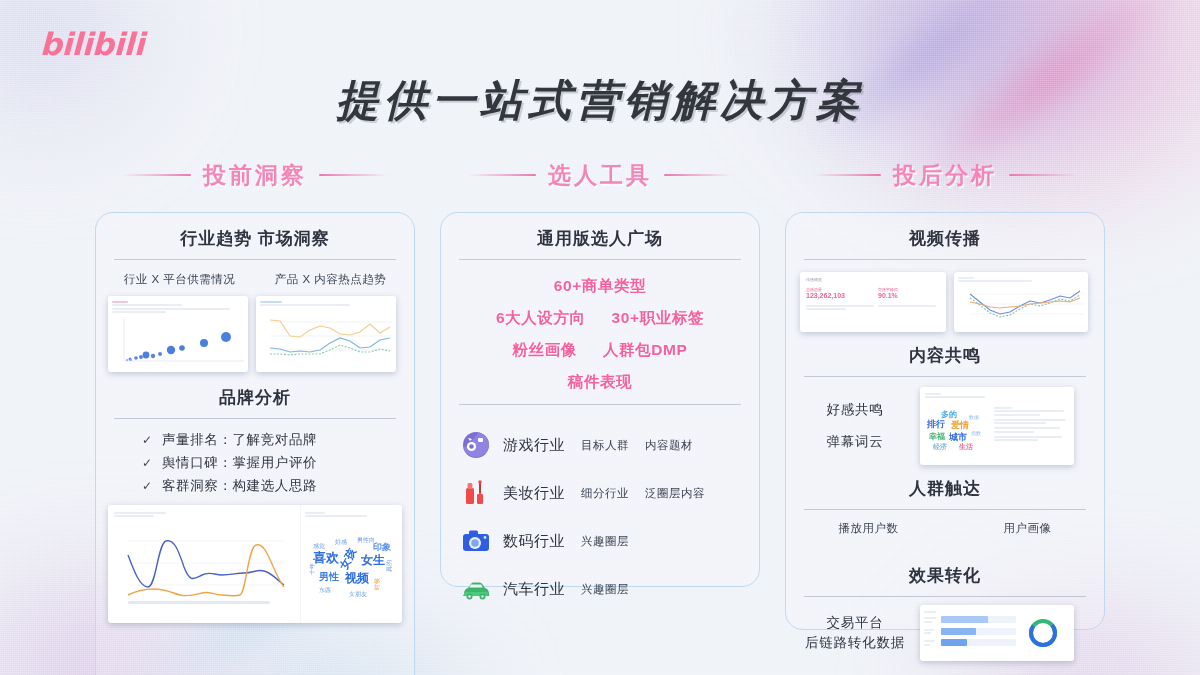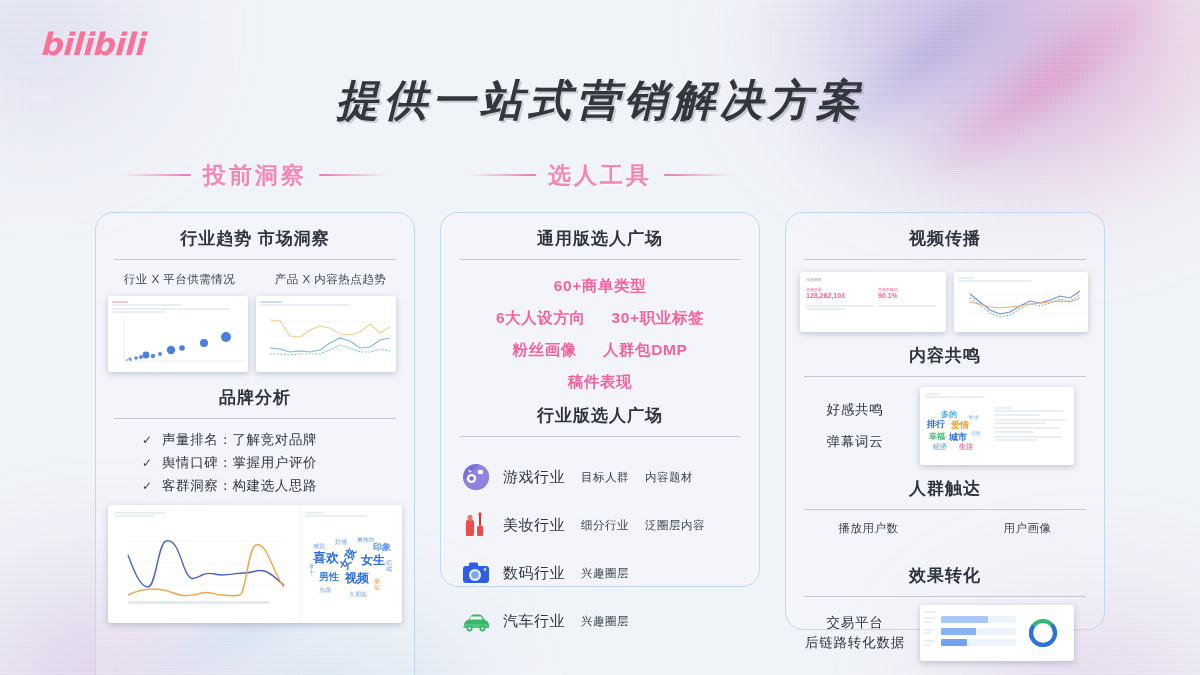--- a/index.html
+++ b/index.html
@@ -137,20 +137,25 @@
   <div class="sec-head" id="sec-1">
     <span class="line l"></span>
     <span class="txt">投前洞察</span>
     <span class="line r"></span>
   </div>
   <div class="sec-head" id="sec-2">
     <span class="line l"></span>
     <span class="txt">选人工具</span>
     <span class="line r"></span>
   </div>
+  <div class="sec-head" id="sec-3">
+    <span class="line l"></span>
+    <span class="txt">投后分析</span>
+    <span class="line r"></span>
+  </div>
 
   <div class="panel" id="panel-1">
 
     <div class="card-title">行业趋势 市场洞察</div>
     <div class="rule"></div>
 
     <div class="sub-row">
       <span class="sub-label">行业 X 平台供需情况</span>
       <span class="sub-label">产品 X 内容热点趋势</span>
     </div>
@@ -265,21 +270,20 @@
       </div>
       <div class="tag-row">
         <span class="tag">粉丝画像</span>
         <span class="tag">人群包DMP</span>
       </div>
       <div class="tag-row">
         <span class="tag">稿件表现</span>
       </div>
     </div>
 
-    <div class="card-title" style="margin-top:10px;">行业版选人广场</div>
     <div class="rule"></div>
 
     <div class="ind-list">
 
       <div class="ind-row">
         <span class="ind-icon">
           <svg width="30" height="30" viewBox="0 0 30 30">
             <circle cx="15" cy="15" r="13" fill="#7b6fd4"></circle>
             <path d="M2.6 18 A13 13 0 0 0 28 15 A13 13 0 0 0 18 2.4 C12 9 8 14 2.6 18Z" fill="#8f85e0"></path>
             <circle cx="10.5" cy="16.5" r="4.6" fill="#fff"></circle>

